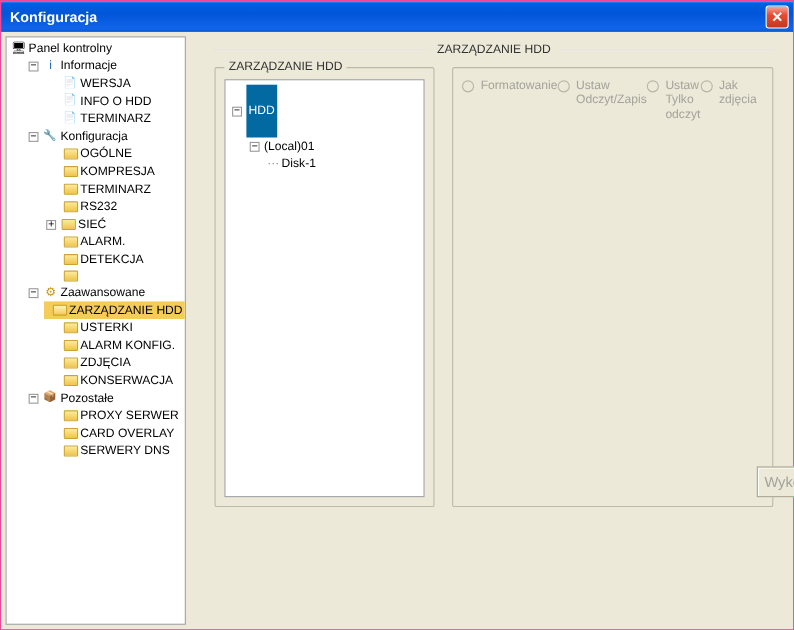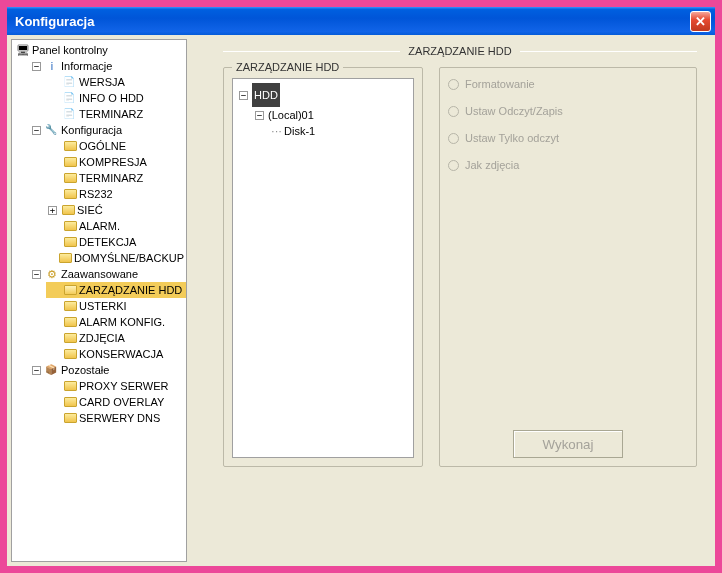--- a/index.html
+++ b/index.html
@@ -8,21 +8,21 @@
     font-family: Tahoma, sans-serif;
     font-size: 11px;
     background: #ece9d8;
     width: 722px;
     height: 573px;
     overflow: hidden;
   }
   .window {
     width: 722px;
     height: 573px;
-    border: 7px solid #ec4899;
+    border: 1px solid #ec4899;
     background: #ece9d8;
     display: flex;
     flex-direction: column;
   }
   .titlebar {
     height: 28px;
     background: linear-gradient(to bottom, #3a93ff 0%, #0060e0 8%, #0055d8 40%, #1164e8 88%, #055bd8 100%);
     display: flex;
     align-items: center;
     padding: 0 4px 0 8px;
@@ -37,21 +37,21 @@
     border: 1px solid #fff;
     border-radius: 3px;
     display:flex;align-items:center;justify-content:center;
     color:#fff;font-weight:bold;font-size:13px;
     cursor:pointer;
   }
   .content {
     flex:1;
     display:flex;
     padding:4px;
-    gap:22px;
+    gap:12px;
   }
   .tree-panel {
     width: 186px;
     background:#fff;
     border:1px solid #a0a0a0;
     overflow:auto;
     padding:2px 0;
   }
   .tree ul { list-style:none; margin:0; padding:0 0 0 16px; }
   .tree > ul { padding-left:2px; }
@@ -98,24 +98,24 @@
   }
   .fs-tree {
     width:200px; height:400px;
   }
   .inner-tree-box{
     width:100%;height:100%;border:1px solid #a0a0a0;background:#fff;padding:4px;overflow:auto;
   }
   .inner-tree ul{list-style:none;margin:0;padding-left:16px;}
   .inner-tree>ul{padding-left:0;}
   .inner-tree li{line-height:16px;white-space:nowrap;}
-  .hl{background:#404040;color:#fff;padding:4px 2px;}
+  .hl{background:#0369a1;color:#fff;padding:16px 2px;}
   .fs-opts{
-    width:258px; height:400px;
-    display:flex;flex-direction:column;
+    width:292px; height:400px;
+    display:flex;flex-direction:row;
   }
   .radio-row{display:flex;align-items:flex-start;gap:6px;color:#a4a29a;margin-bottom:14px;}
   .radio-dot{
     width:11px;height:11px;border:1px solid #b7b5a8;border-radius:50%;background:#ece9d8;flex-shrink:0;margin-top:1px;
   }
   .radio-label{max-width:100px;line-height:13px;}
   .exec-btn{
     align-self:center;
     margin-top:auto;
     width:110px;height:28px;
@@ -246,21 +246,20 @@
                       </span>
                       <span>DETEKCJA</span>
                     </div>
                   </li>
                 <li>
                     <div class="node">
                       <span class="toggle-spacer"></span>
                       <span class="icon">
                         <span class="icon-folder"></span>
                       </span>
-                      <span>DOMYŚLNE/BACKUP</span>
                     </div>
                   </li>
               </ul>
             </li>
             <li>
               <div class="node">
                 <span class="toggle">−</span>
                 <span class="icon icon-adv"></span>
                 <span>Zaawansowane</span>
               </div>

